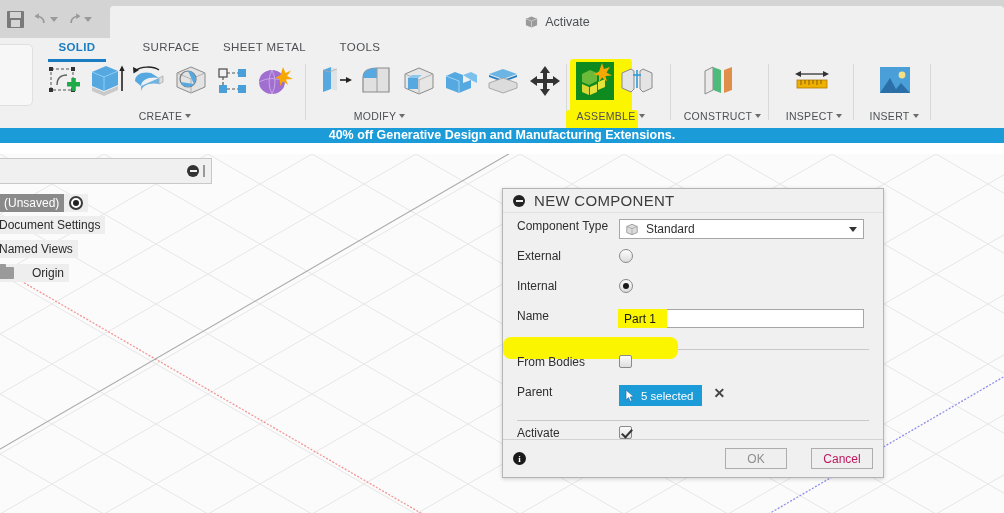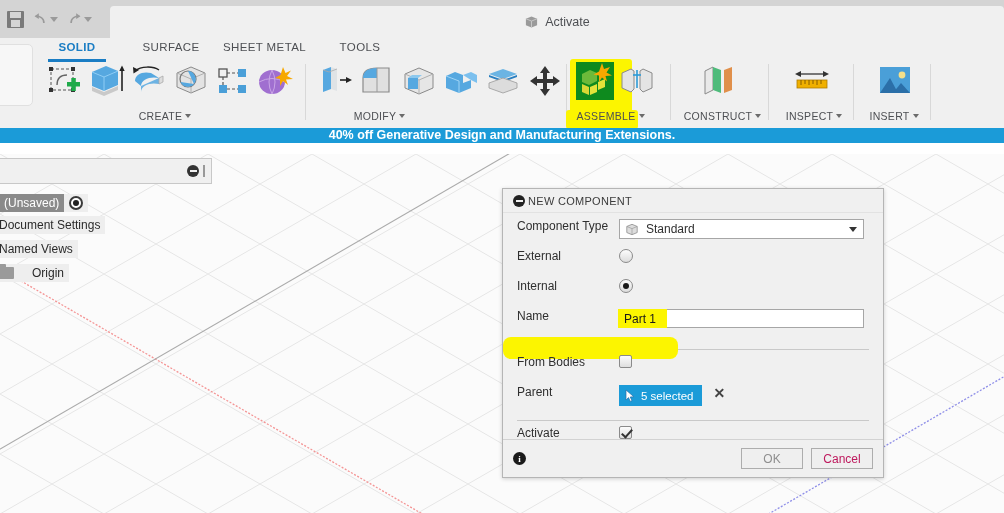--- a/index.html
+++ b/index.html
@@ -101,22 +101,22 @@
   .folder-ico { width: 15px; height: 12px; background: #9a9a9a; position: relative; border-radius: 1px; }
   .folder-ico::before { content:""; position:absolute; left:0; top:-3px; width:7px; height:3px; background:#9a9a9a; border-radius:1px 1px 0 0; }
 
   
   .dialog {
     position: absolute; left: 502px; top: 188px; width: 382px; height: 290px;
     background: #f0f0f0; border: 1px solid #b5b5b5;
     box-shadow: 0 1px 4px rgba(0,0,0,.18);
   }
   .dlg-head {
-    height: 24px; display: flex; align-items: center; gap: 3px; padding-left: 10px;
-    font-size: 11px; color: #3c3c3c; letter-spacing: .3px;
+    height: 24px; display: flex; align-items: center; gap: 9px; padding-left: 10px;
+    font-size: 15px; color: #3c3c3c; letter-spacing: .3px;
     border-bottom: 1px solid #e2e2e2;
   }
   .dlg-collapse { width: 12px; height: 12px; border-radius: 50%; background: #222; position: relative; }
   .dlg-collapse::after { content:""; position:absolute; left:2.5px; top:5px; width:7px; height:2px; background:#f0f0f0; }
   .dlg-body { position: relative; padding: 0; }
   .row { position: relative; display: flex; height: 30px; padding-left: 14px; }
   .row .lbl { font-size: 12px; color: #2f2f2f; width: 102px; flex: none; }
   .combo {
     width: 245px; height: 20px; background: #fff; border: 1px solid #a6a6a6;
     display: flex; align-items: center; gap: 7px; padding: 0 5px;
@@ -156,21 +156,21 @@
   .dlg-foot {
     position: absolute; left: 0; bottom: 0; width: 100%; height: 38px;
     border-top: 1px solid #d2d2d2; background: #f0f0f0;
     display: flex; align-items: center; padding: 0 10px;
   }
   .info-ico {
     width: 13px; height: 13px; border-radius: 50%; background: #1a1a1a; color: #fff;
     font-size: 9px; font-weight: bold; display: flex; align-items: center; justify-content: center;
     font-family: "Liberation Serif", serif;
   }
-  .foot-btns { margin-left: auto; display: flex; gap: 8px; }
+  .foot-btns { margin-left: auto; display: flex; gap: 24px; }
   .btn {
     min-width: 62px; height: 21px; background: #efefef; border: 1px solid #adadad;
     font-size: 12px; color: #be185d; display: flex; align-items: center; justify-content: center;
   }
   .btn.primary { color: #8e8e8e; }
   .hl-name-row { position: absolute; left: 0px; top: 118px; width: 175px; height: 22px; background: #fcf500; border-radius: 8px; }
 </style>
 </head>
 <body>
 

